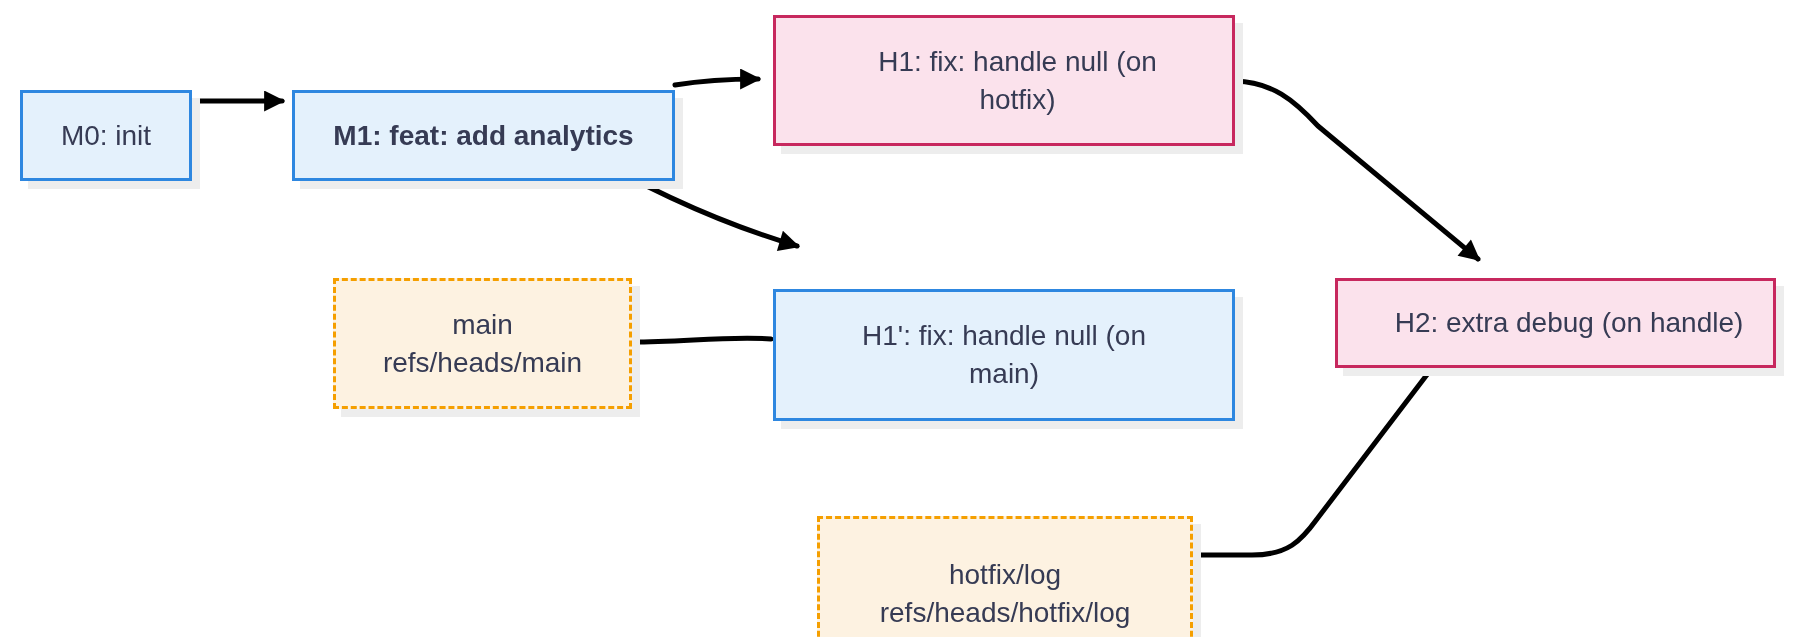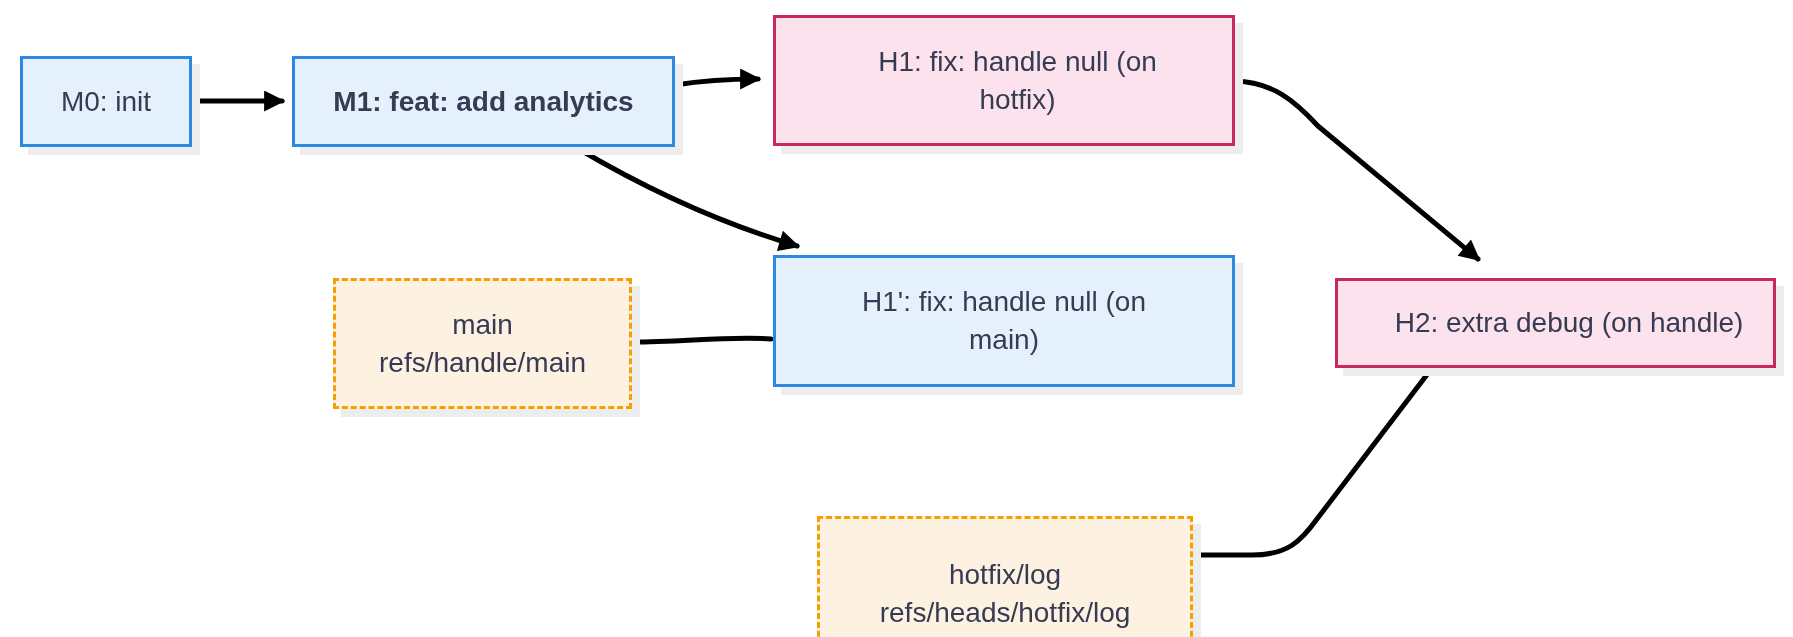--- a/index.html
+++ b/index.html
@@ -52,20 +52,21 @@
     font-size: 28px;
     line-height: 38px;
     color: var(--text);
     padding: 2px 14px;
     box-shadow: 8px 8px 0 var(--shadow);
   }
   .node .line { display: block; }
   .commit {
     background: var(--blue-fill);
     border: 3px solid var(--blue-border);
+    margin-top: 34px;
   }
   .hotfix-commit {
     background: var(--pink-fill);
     border: 3px solid var(--pink-border);
     padding-left: 41px;
   }
   .ref {
     background: var(--orange-fill);
     border: 3px dashed var(--orange-border);
     text-align: center;
@@ -115,21 +116,21 @@
     <span class="line">H1': fix: handle null (on</span>
     <span class="line">main)</span>
   </div>
 
   <div class="node hotfix-commit pos-h2">
     <span class="line">H2: extra debug (on handle)</span>
   </div>
 
   <div class="node ref pos-refmain">
     <span class="line">main</span>
-    <span class="line">refs/handle/main</span>
+    <span class="line">refs/heads/main</span>
   </div>
 
   <div class="node ref pos-refhotfix">
     <span class="line">hotfix/log</span>
     <span class="line">refs/heads/hotfix/log</span>
   </div>
 
 </div>
 
 </body></html>

